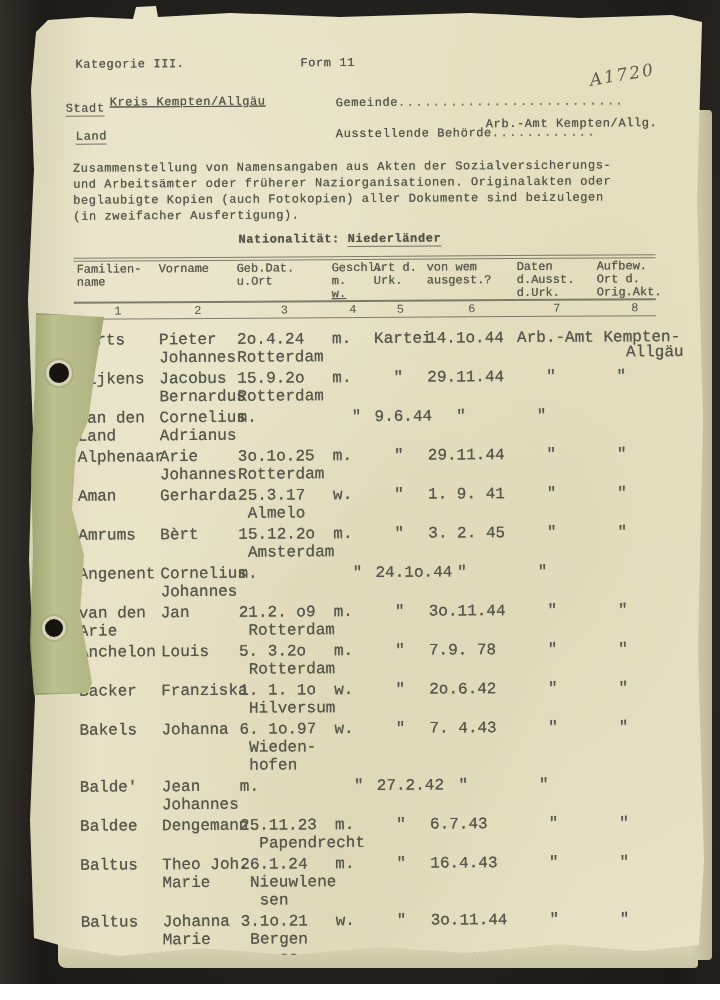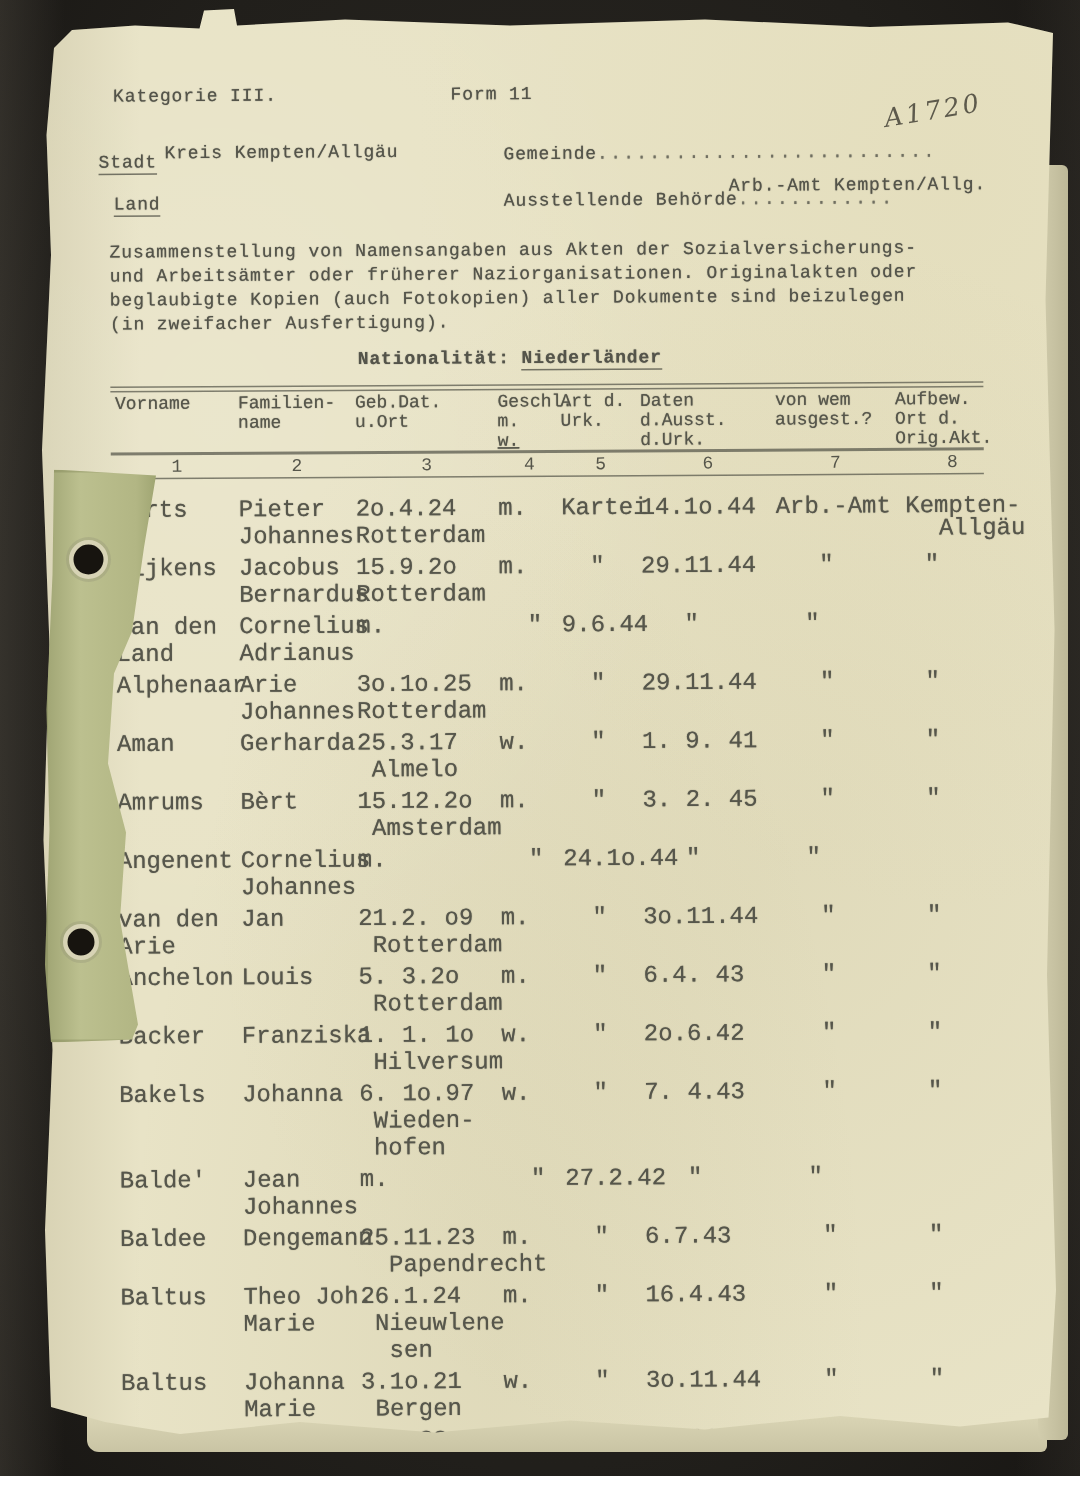--- a/index.html
+++ b/index.html
@@ -67,21 +67,21 @@
   <div class="sliver right"></div>
 
   <div class="paper">
     <div class="content">
 
       <div class="tw" style="left:78px;top:56px;">Kategorie III.</div>
       <div class="tw" style="left:303px;top:56px;">Form 11</div>
 
       <div class="tw" style="left:78px;top:88px;margin-top:40px;"><span class="u">Land</span></div>
       <div class="tw" style="left:68px;top:100px;"><span class="u">Stadt</span></div>
-      <div class="tw" style="left:112px;top:94px;">Kreis Kempten/Allgäu</div>
+      <div class="tw" style="left:112px;top:94px;text-decoration:underline;">Kreis Kempten/Allgäu</div>
 
       <div class="tw" style="left:338px;top:96px;"><span>Gemeinde</span><span class="dots faded">..........................</span></div>
 
       <div class="tw" style="left:488px;top:118px;">Arb.-Amt Kempten/Allg.</div>
       <div class="tw" style="left:338px;top:127px;"><span>Ausstellende Behörde</span><span class="dots faded">............</span></div>
 
       <div class="hw">A1720</div>
 
       <div class="tw" style="left:75px;top:160px;">Zusammenstellung von Namensangaben aus Akten der Sozialversicherungs-</div>
       <div class="tw" style="left:75px;top:176px;">und Arbeitsämter oder früherer Naziorganisationen. Originalakten oder</div>
@@ -90,47 +90,47 @@
 
       <div class="tw" style="left:240px;top:232px;font-weight:bold;"><span>Nationalität:</span><span> </span><span class="u">Niederländer</span></div>
 
       <div class="rule" style="top:256px;"></div>
       <div class="rule" style="top:259px;"></div>
       <div class="rule" style="top:300px;height:2px;"></div>
       <div class="rule" style="top:317px;"></div>
 
       <div class="thead tgrid">
           <div class="hcell">
-            <div class="line">Vorname</div>
-          </div>
-          <div class="hcell">
             <div class="line">Familien-</div>
             <div class="line">name</div>
+          </div>
+          <div class="hcell">
+            <div class="line">Vorname</div>
           </div>
           <div class="hcell">
             <div class="line">Geb.Dat.</div>
             <div class="line">u.Ort</div>
           </div>
           <div class="hcell">
             <div class="line">Geschl.</div>
             <div class="line">m.</div>
             <div class="line">w.</div>
           </div>
           <div class="hcell">
             <div class="line">Art d.</div>
             <div class="line">Urk.</div>
           </div>
           <div class="hcell">
+            <div class="line">von wem</div>
+            <div class="line">ausgest.?</div>
+          </div>
+          <div class="hcell">
             <div class="line">Daten</div>
             <div class="line">d.Ausst.</div>
             <div class="line">d.Urk.</div>
-          </div>
-          <div class="hcell">
-            <div class="line">von wem</div>
-            <div class="line">ausgest.?</div>
           </div>
           <div class="hcell">
             <div class="line">Aufbew.</div>
             <div class="line">Ort d.</div>
             <div class="line">Orig.Akt.</div>
           </div>
         </div>
       <div class="tnums tgrid">
           <div class="ncell">1</div>
           <div class="ncell">2</div>
@@ -369,21 +369,21 @@
               <div class="line">5. 3.2o</div>
               <div class="line"> Rotterdam</div>
             </div>
             <div class="tcell c-geschl">
               <div class="line">m.</div>
             </div>
             <div class="tcell c-art">
               <div class="line">  "</div>
             </div>
             <div class="tcell c-daten">
-              <div class="line">6.4. 43</div>
+              <div class="line">7.9. 78</div>
             </div>
             <div class="tcell c-vonwem">
               <div class="line">   "</div>
             </div>
             <div class="tcell c-aufbew">
               <div class="line">  "</div>
             </div>
           </div>
           <div class="trow tgrid">
             <div class="tcell c-name">

